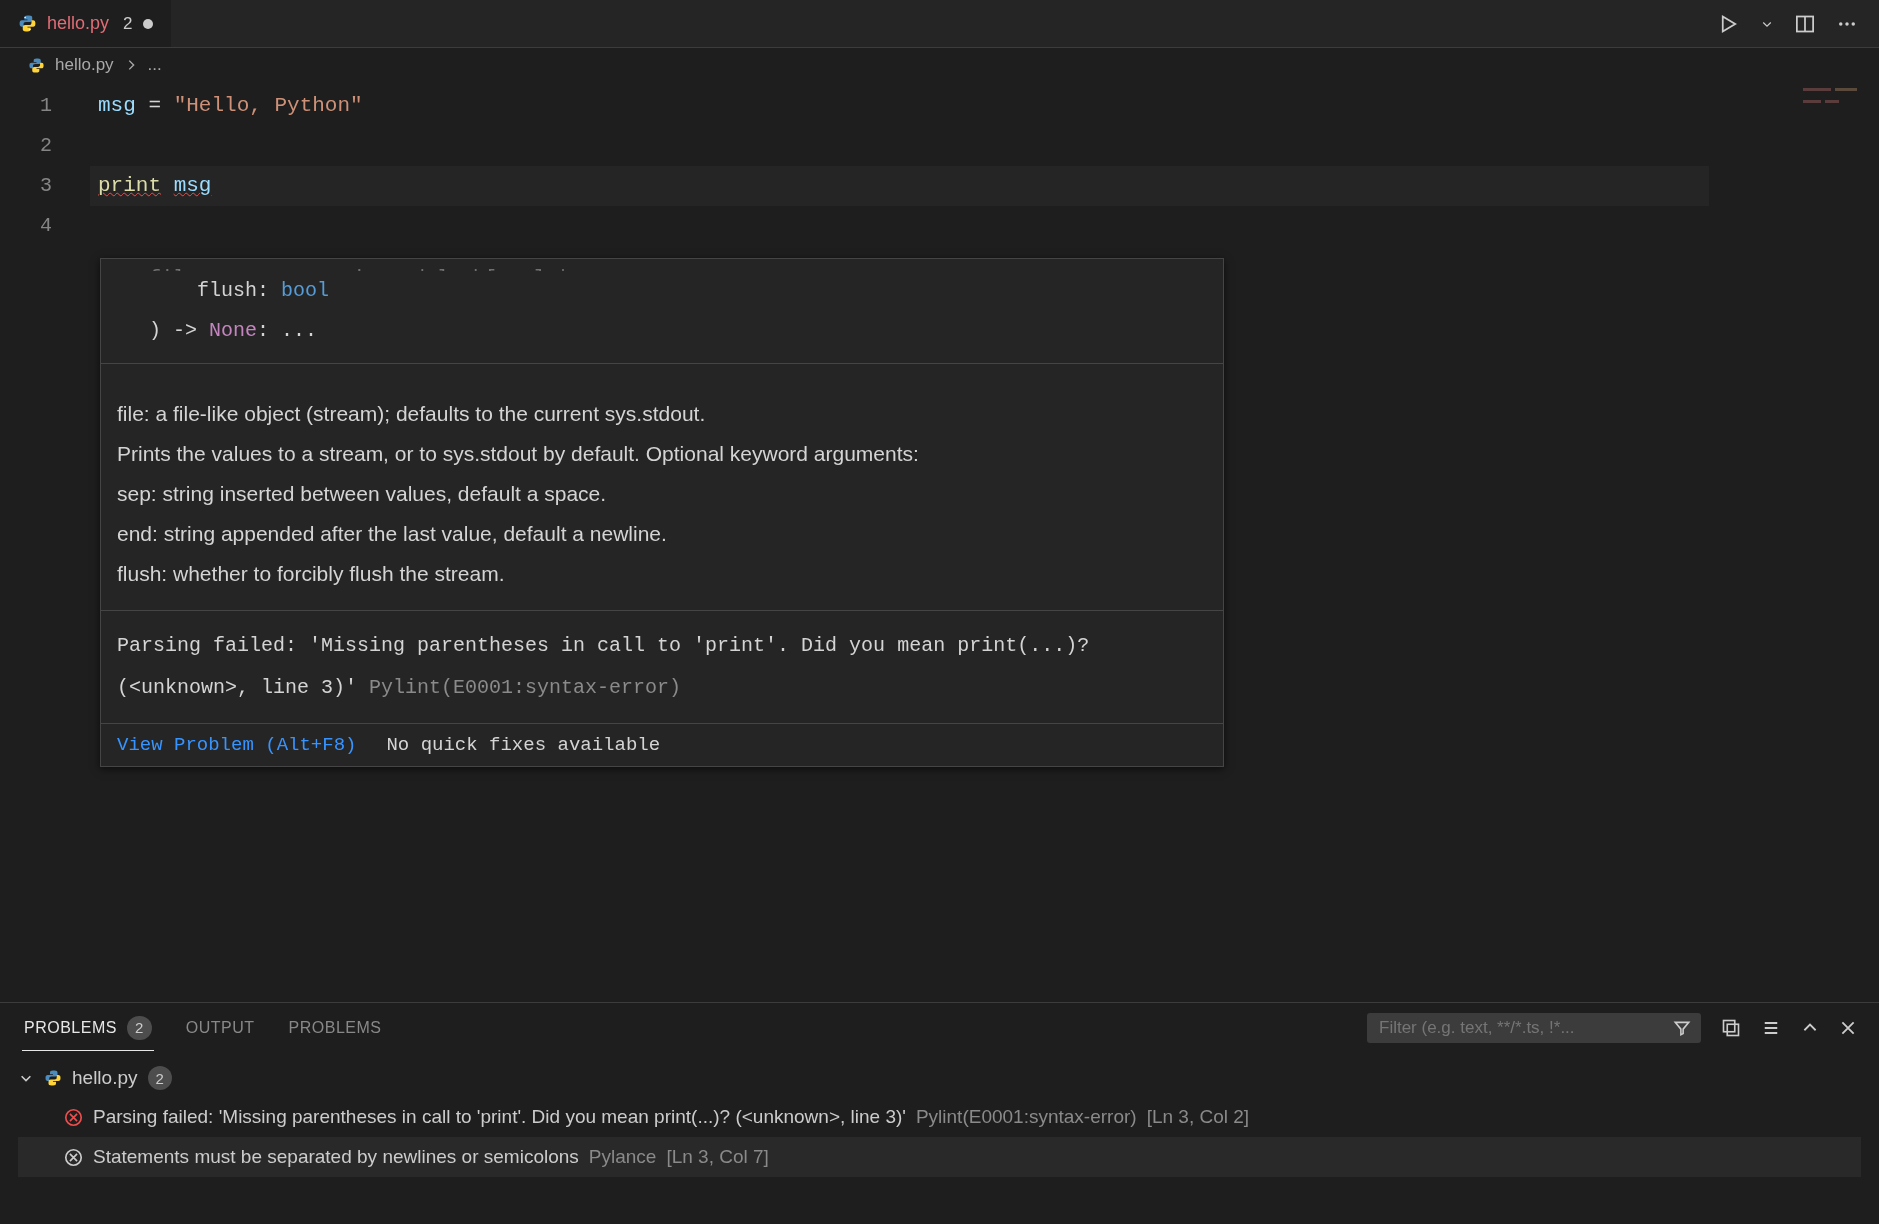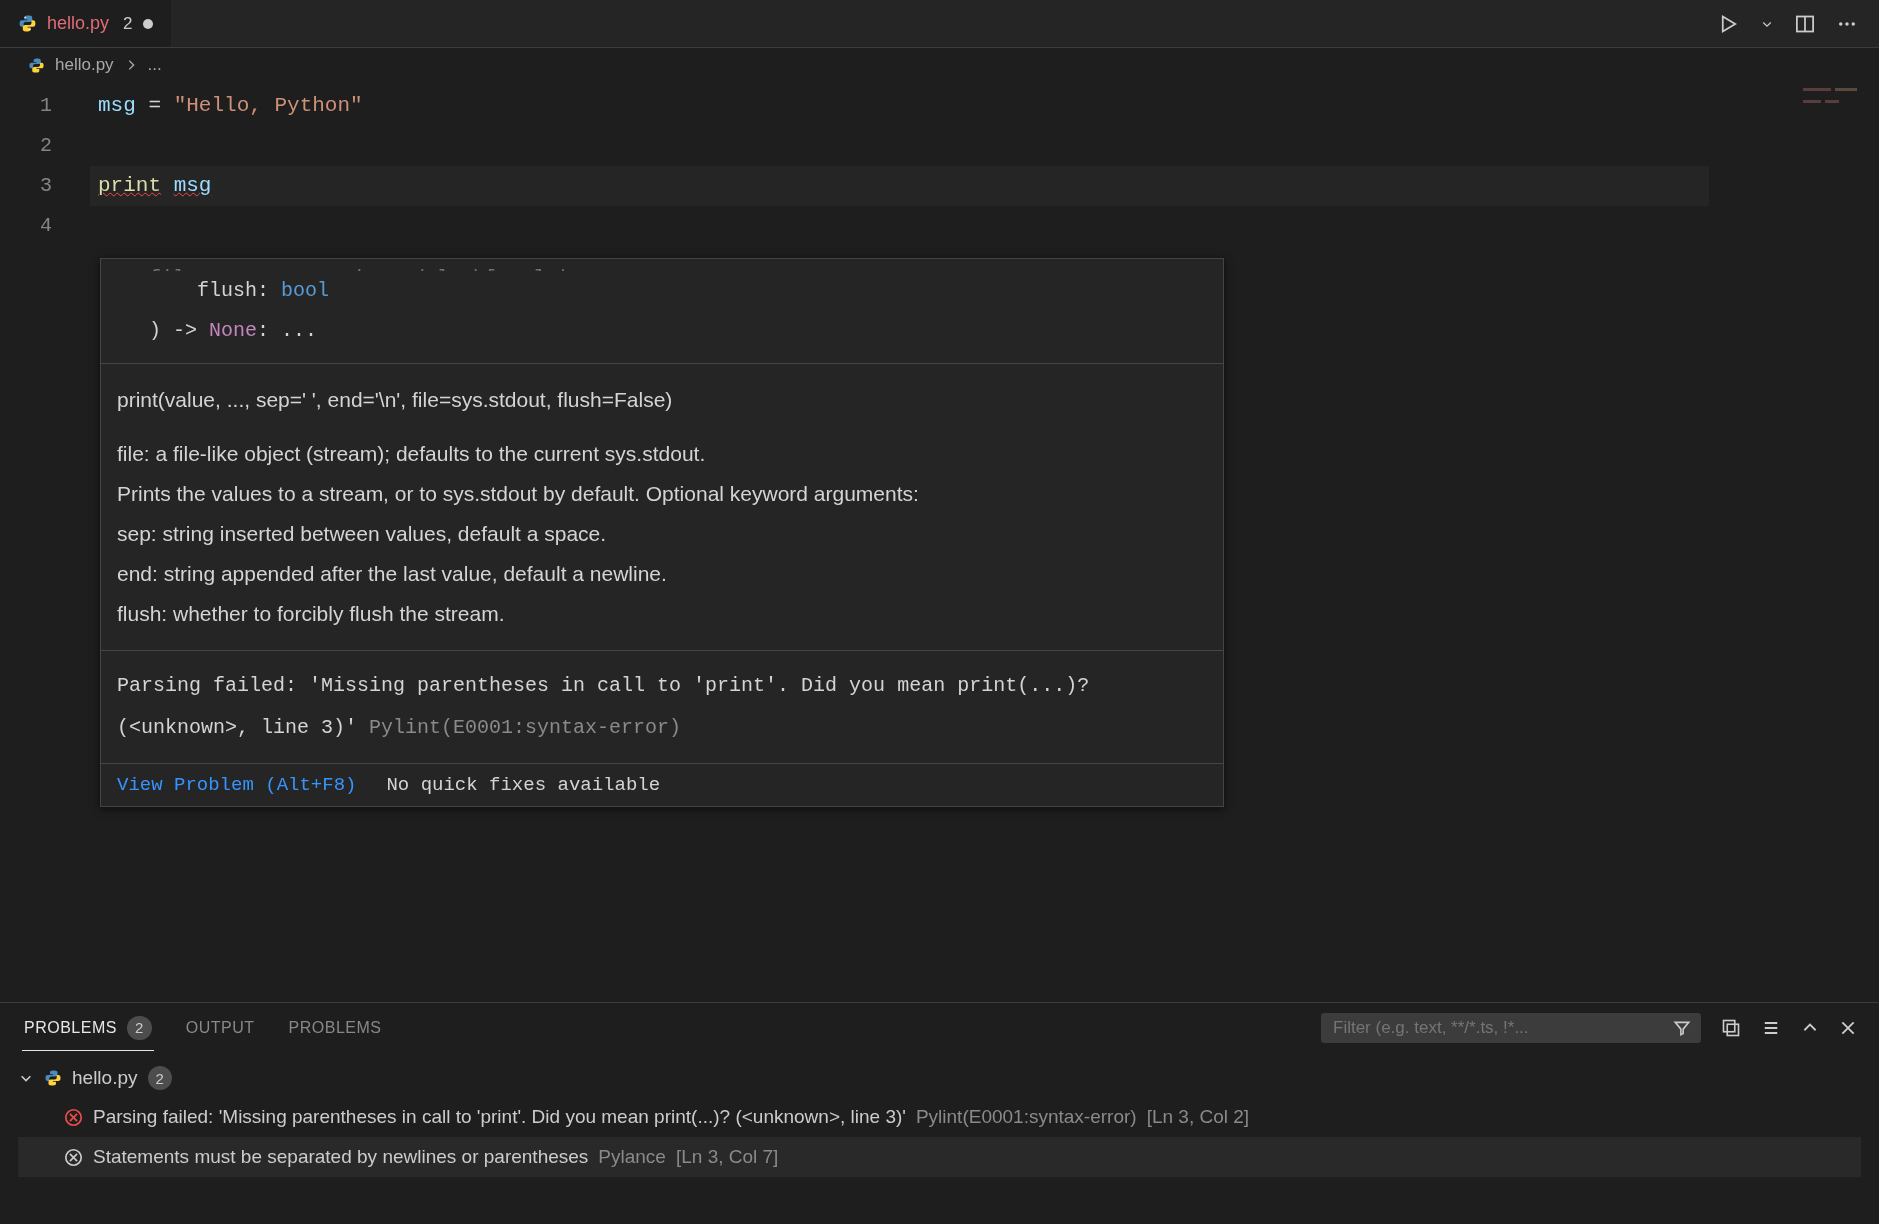--- a/index.html
+++ b/index.html
@@ -186,21 +186,21 @@
     display:flex; align-items:center; gap: 20px;
   }
   .filter-box {
     display:flex; align-items:center;
     background: #3c3c3c;
     border-radius: 3px;
     padding: 4px 10px;
     gap: 8px;
     color:#9d9d9d;
     font-size: 17px;
-    width: 380px;
+    width: 334px;
   }
   .filter-box input {
     flex:1;
     background: transparent; border:none; outline:none;
     color:#ccc; font-size:17px;
   }
 
   .problems-body {
     padding: 6px 18px;
     font-size: 19px;
@@ -298,21 +298,20 @@
     <rect x="22" y="14" width="14" height="3" fill="#5a3c3c"></rect>
   </svg>
 
   <div class="hover-widget">
     <div class="hover-sig mono">
       <div class="line" style="color:#707070; overflow:hidden; height:12px; margin-top:-4px;">file: _SupportsWriteAndFlush[str] | None = None,</div>
       <div class="line"><span>    flush: </span><span class="tok-const">bool</span></div>
       <div class="line"><span>) -&gt; </span><span style="color:#c586c0">None</span><span>: ...</span></div>
     </div>
     <div class="hover-doc">
-      <div>print(value, ..., sep=' ', end='\n', file=sys.stdout, flush=False)</div>
       <div style="height:14px"></div>
       <div>file: a file-like object (stream); defaults to the current sys.stdout.</div>
       <div>Prints the values to a stream, or to sys.stdout by default. Optional keyword arguments:</div>
       <div>sep: string inserted between values, default a space.</div>
       <div>end: string appended after the last value, default a newline.</div>
       <div>flush: whether to forcibly flush the stream.</div>
     </div>
     <div class="hover-err mono">
       <span>Parsing failed: 'Missing parentheses in call to 'print'. Did you mean print(...)? (&lt;unknown&gt;, line 3)' </span><span class="src">Pylint(E0001:syntax-error)</span>
     </div>
@@ -389,18 +388,18 @@
       <span>Parsing failed: 'Missing parentheses in call to 'print'. Did you mean print(...)? (&lt;unknown&gt;, line 3)'</span>
       <span class="src-dim">Pylint(E0001:syntax-error)</span>
       <span class="loc-dim">[Ln 3, Col 2]</span>
     </div>
 
     <div class="problem-row hl">
       <svg width="19" height="19" viewBox="0 0 16 16">
           <circle cx="8" cy="8" r="6.5" fill="none" stroke="#ccc" stroke-width="1.4"></circle>
           <path stroke="#ccc" stroke-width="1.4" d="M5 5l6 6M11 5l-6 6"></path>
         </svg>
-      <span>Statements must be separated by newlines or parentheses</span>
+      <span>Statements must be separated by newlines or semicolons</span>
       <span class="src-dim">Pylance</span>
       <span class="loc-dim">[Ln 3, Col 7]</span>
     </div>
   </div>
 </div>
 
 </body></html>

